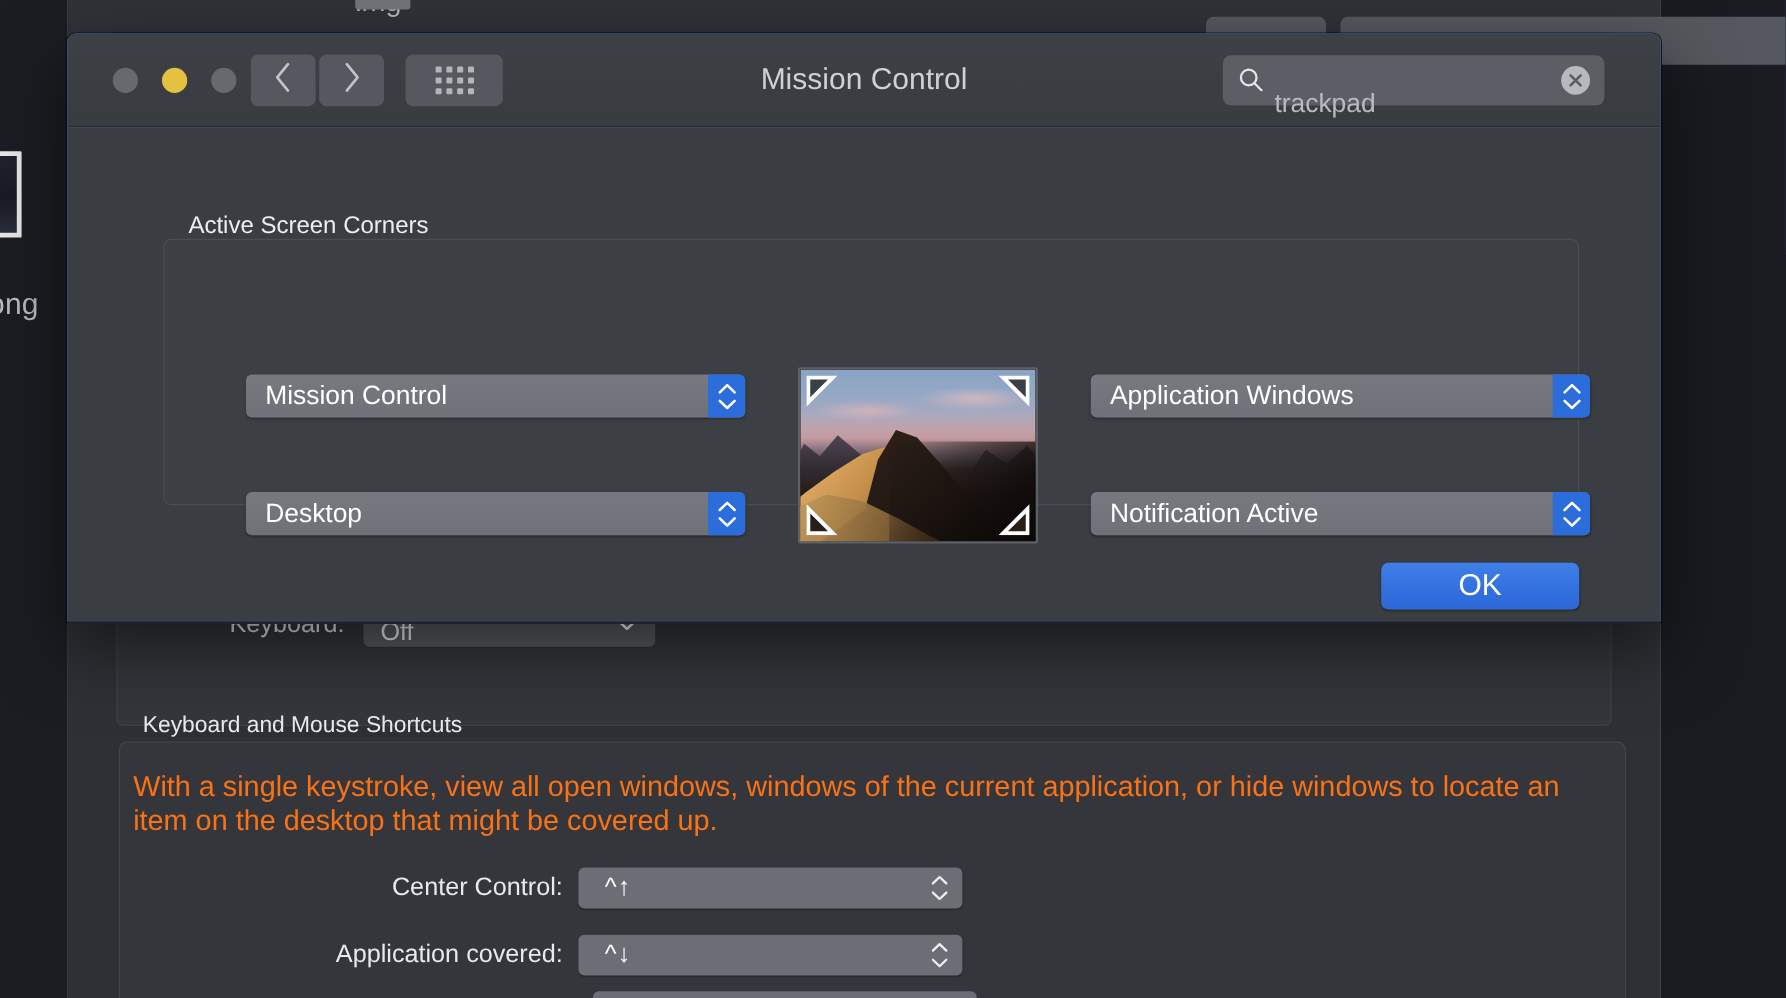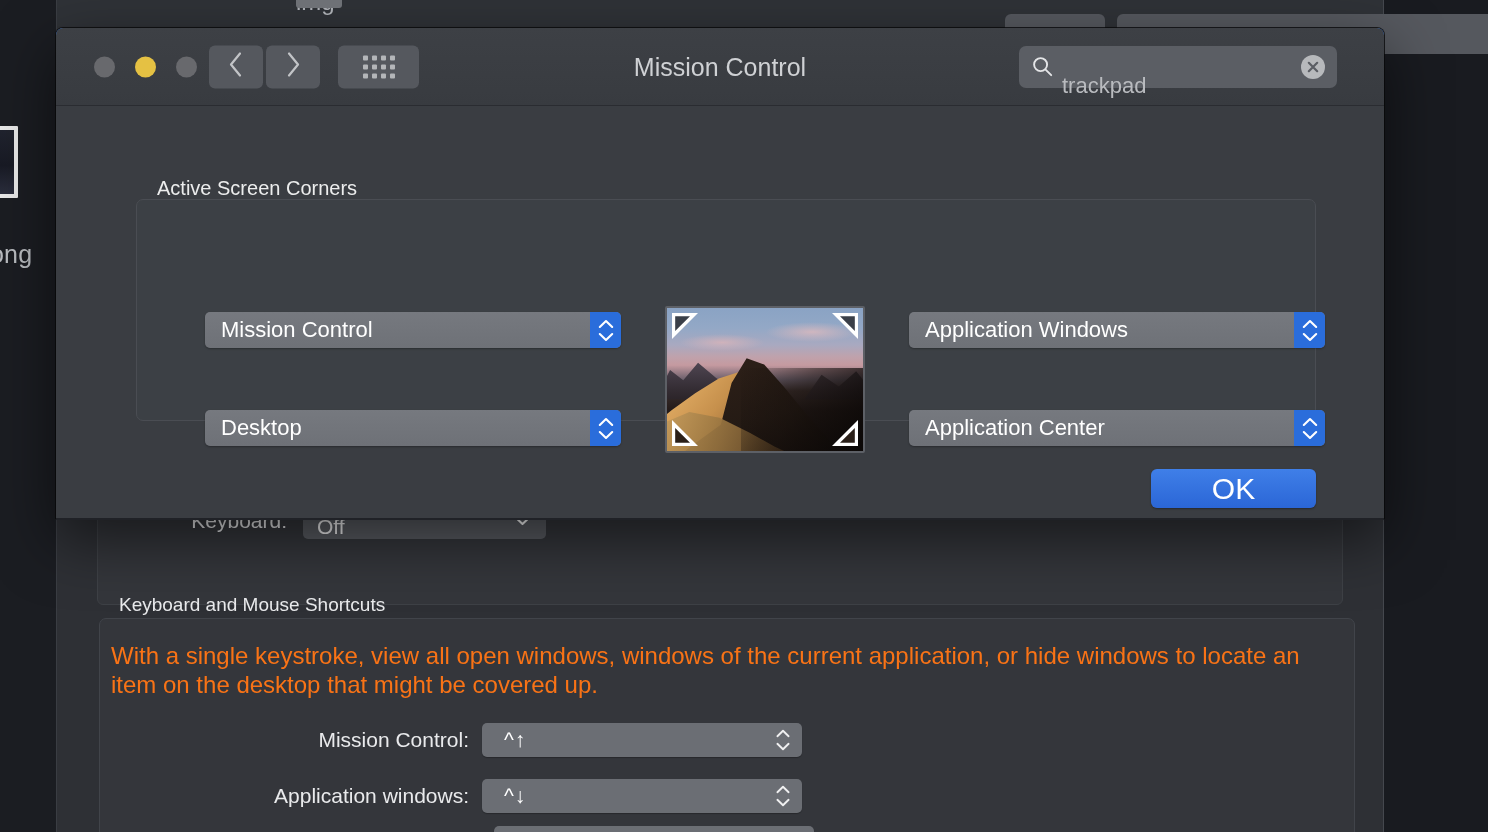--- a/index.html
+++ b/index.html
@@ -261,21 +261,21 @@
   .ct-bl { left: 5px;  bottom: 5px; }
   .ct-br { right: 5px; bottom: 5px; }
 
   .ok-button {
     position: absolute; right: 68px; top: 363px;
     width: 165px; height: 39px; border-radius: 6px;
     background: linear-gradient(180deg, #3f7fe8 0%, #2b66d6 100%);
     display: flex; align-items: center; justify-content: center;
     box-shadow: 0 1px 2px rgba(0,0,0,.35);
   }
-  .ok-button span { font-size: 30px; color: #fff; }
+  .ok-button span { font-size: 25px; color: #fff; }
 
   .sheet-bottom-edge {
     position: absolute; left: 56px; top: 518px; width: 1328px; height: 2px;
     background: #202227;
   }
 </style>
 </head>
 <body>
 
 <div id="root">
@@ -308,36 +308,36 @@
           </span>
         </div>
       </div>
 
       <div class="section-label" style="left:62px; top:533px;text-align:right;">Keyboard and Mouse Shortcuts</div>
       <div class="group-box" style="left:42px; top:557px; width:1256px; height:275px;">
         <div class="group-desc">With a single keystroke, view all open windows, windows of the current application, or hide windows to locate an item on the desktop that might be covered up.</div>
       </div>
 
       <div class="shortcut-row" style="left:42px; top:661px;">
-        <div class="shortcut-label">Mission Control:</div>
+        <div class="shortcut-label">Center Control:</div>
         <div class="shortcut-popup">
           <span class="val">^↑</span>
           <span class="stepper-plain">
             <svg viewBox="0 0 14 9" width="14" height="9">
                 <path d="M1.4 7.2L7 1.8l5.6 5.4" fill="none" stroke="#f0f0f1" stroke-width="1.9" stroke-linecap="round" stroke-linejoin="round"></path>
               </svg>
             <svg viewBox="0 0 14 9" width="14" height="9">
                 <path d="M1.4 1.8L7 7.2l5.6-5.4" fill="none" stroke="#f0f0f1" stroke-width="1.9" stroke-linecap="round" stroke-linejoin="round"></path>
               </svg>
           </span>
         </div>
       </div>
 
       <div class="shortcut-row" style="left:42px; top:717px;">
-        <div class="shortcut-label">Application windows:</div>
+        <div class="shortcut-label">Application covered:</div>
         <div class="shortcut-popup">
           <span class="val">^↓</span>
           <span class="stepper-plain">
             <svg viewBox="0 0 14 9" width="14" height="9">
                 <path d="M1.4 7.2L7 1.8l5.6 5.4" fill="none" stroke="#f0f0f1" stroke-width="1.9" stroke-linecap="round" stroke-linejoin="round"></path>
               </svg>
             <svg viewBox="0 0 14 9" width="14" height="9">
                 <path d="M1.4 1.8L7 7.2l5.6-5.4" fill="none" stroke="#f0f0f1" stroke-width="1.9" stroke-linecap="round" stroke-linejoin="round"></path>
               </svg>
           </span>
@@ -446,21 +446,21 @@
             <svg viewBox="0 0 16 10" width="16" height="10">
                 <path d="M1.8 8L8 2l6.2 6" fill="none" stroke="#fff" stroke-width="2.1" stroke-linecap="round" stroke-linejoin="round"></path>
               </svg>
             <svg viewBox="0 0 16 10" width="16" height="10">
                 <path d="M1.8 2L8 8l6.2-6" fill="none" stroke="#fff" stroke-width="2.1" stroke-linecap="round" stroke-linejoin="round"></path>
               </svg>
           </span>
         </div>
 
         <div class="corner-popup cp-br">
-          <span class="val">Application Center</span>
+          <span class="val">Notification Active</span>
           <span class="stepper-blue">
             <svg viewBox="0 0 16 10" width="16" height="10">
                 <path d="M1.8 8L8 2l6.2 6" fill="none" stroke="#fff" stroke-width="2.1" stroke-linecap="round" stroke-linejoin="round"></path>
               </svg>
             <svg viewBox="0 0 16 10" width="16" height="10">
                 <path d="M1.8 2L8 8l6.2-6" fill="none" stroke="#fff" stroke-width="2.1" stroke-linecap="round" stroke-linejoin="round"></path>
               </svg>
           </span>
         </div>
 

